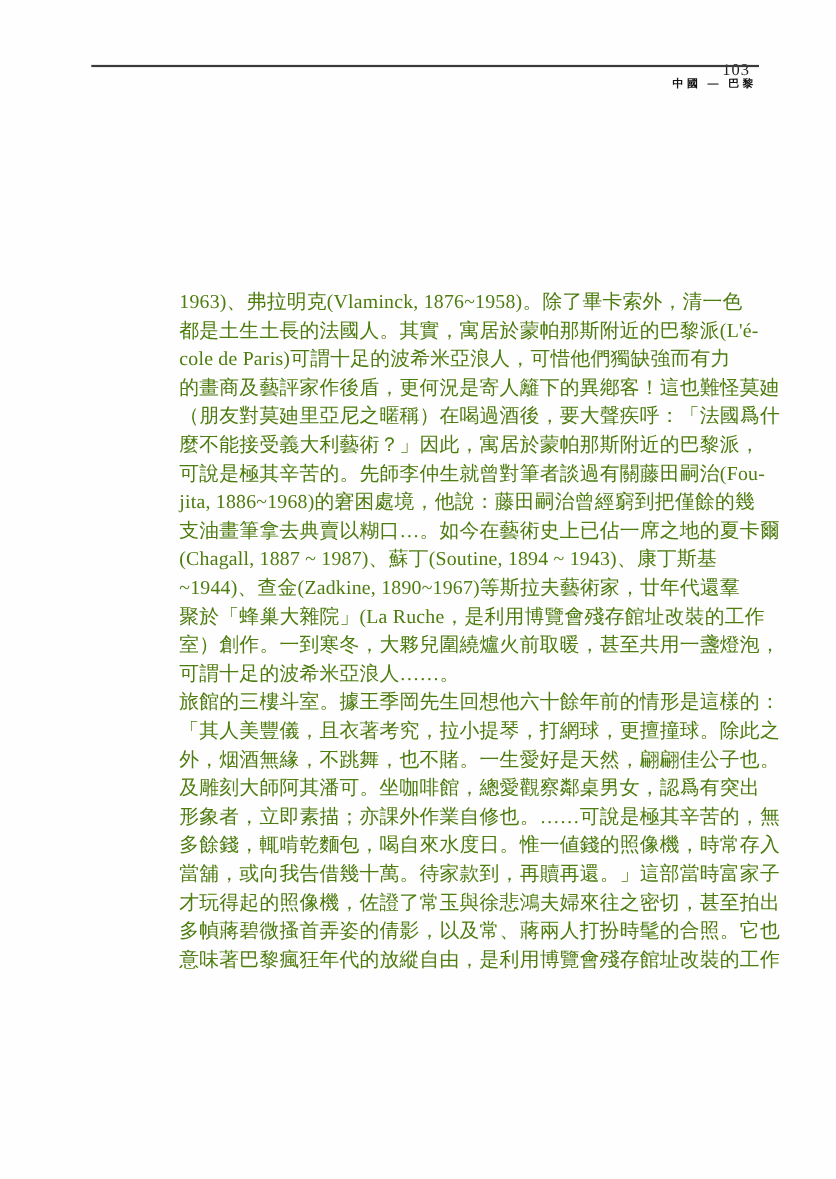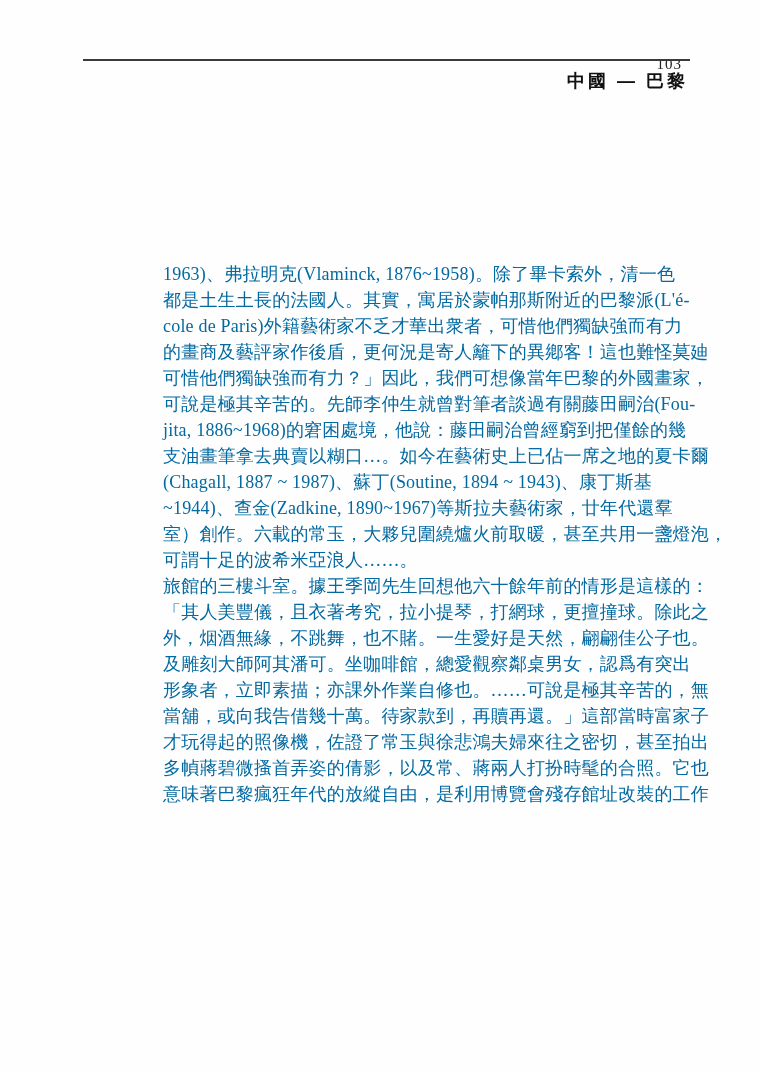--- a/index.html
+++ b/index.html
@@ -30,34 +30,34 @@
     left: 83px;
     top: 59px;
     width: 607px;
     height: 2px;
     background: #3a3a3a;
   }
   .running-head {
     position: absolute;
     top: 69px;
     right: 72px;
-    font-size: 18px;
+    font-size: 10px;
     font-weight: bold;
     font-family: "Liberation Sans", sans-serif;
     letter-spacing: 3px;
     color: #111;
   }
   .body-text {
     position: absolute;
     left: 163px;
     top: 261px;
     width: 548px;
     font-size: 18px;
     line-height: 26px;
-    color: #0369a1;
+    color: #4d7c0f;
   }
   .line {
     height: 26px;
     white-space: pre;
     letter-spacing: 0.2px;
   }
 </style>
 </head>
 <body>
 
@@ -65,34 +65,37 @@
 
   <div class="pagenum">103</div>
 
   <div class="rule"></div>
 
   <div class="running-head">中國 — 巴黎</div>
 
   <div class="body-text">
     <div class="line">1963)、弗拉明克(Vlaminck, 1876~1958)。除了畢卡索外，清一色</div>
     <div class="line">都是土生土長的法國人。其實，寓居於蒙帕那斯附近的巴黎派(L'é-</div>
-    <div class="line">cole de Paris)外籍藝術家不乏才華出衆者，可惜他們獨缺強而有力</div>
+    <div class="line">cole de Paris)可謂十足的波希米亞浪人，可惜他們獨缺強而有力</div>
     <div class="line">的畫商及藝評家作後盾，更何況是寄人籬下的異鄕客！這也難怪莫廸</div>
-    <div class="line">可惜他們獨缺強而有力？」因此，我們可想像當年巴黎的外國畫家，</div>
+    <div class="line">（朋友對莫廸里亞尼之暱稱）在喝過酒後，要大聲疾呼：「法國爲什</div>
+    <div class="line">麼不能接受義大利藝術？」因此，寓居於蒙帕那斯附近的巴黎派，</div>
     <div class="line">可說是極其辛苦的。先師李仲生就曾對筆者談過有關藤田嗣治(Fou-</div>
     <div class="line">jita, 1886~1968)的窘困處境，他說：藤田嗣治曾經窮到把僅餘的幾</div>
     <div class="line">支油畫筆拿去典賣以糊口…。如今在藝術史上已佔一席之地的夏卡爾</div>
     <div class="line">(Chagall, 1887 ~ 1987)、蘇丁(Soutine, 1894 ~ 1943)、康丁斯基</div>
     <div class="line">~1944)、查金(Zadkine, 1890~1967)等斯拉夫藝術家，廿年代還羣</div>
-    <div class="line">室）創作。六載的常玉，大夥兒圍繞爐火前取暖，甚至共用一盞燈泡，</div>
+    <div class="line">聚於「蜂巢大雜院」(La Ruche，是利用博覽會殘存館址改裝的工作</div>
+    <div class="line">室）創作。一到寒冬，大夥兒圍繞爐火前取暖，甚至共用一盞燈泡，</div>
     <div class="line">可謂十足的波希米亞浪人……。</div>
     <div class="line">旅館的三樓斗室。據王季岡先生回想他六十餘年前的情形是這樣的：</div>
     <div class="line">「其人美豐儀，且衣著考究，拉小提琴，打網球，更擅撞球。除此之</div>
     <div class="line">外，烟酒無緣，不跳舞，也不賭。一生愛好是天然，翩翩佳公子也。</div>
     <div class="line">及雕刻大師阿其潘可。坐咖啡館，總愛觀察鄰桌男女，認爲有突出</div>
     <div class="line">形象者，立即素描；亦課外作業自修也。……可說是極其辛苦的，無</div>
+    <div class="line">多餘錢，輒啃乾麵包，喝自來水度日。惟一値錢的照像機，時常存入</div>
     <div class="line">當舖，或向我告借幾十萬。待家款到，再贖再還。」這部當時富家子</div>
     <div class="line">才玩得起的照像機，佐證了常玉與徐悲鴻夫婦來往之密切，甚至拍出</div>
     <div class="line">多幀蔣碧微搔首弄姿的倩影，以及常、蔣兩人打扮時髦的合照。它也</div>
     <div class="line">意味著巴黎瘋狂年代的放縱自由，是利用博覽會殘存館址改裝的工作</div>
   </div>
 
 </div>
 
 </body></html>

